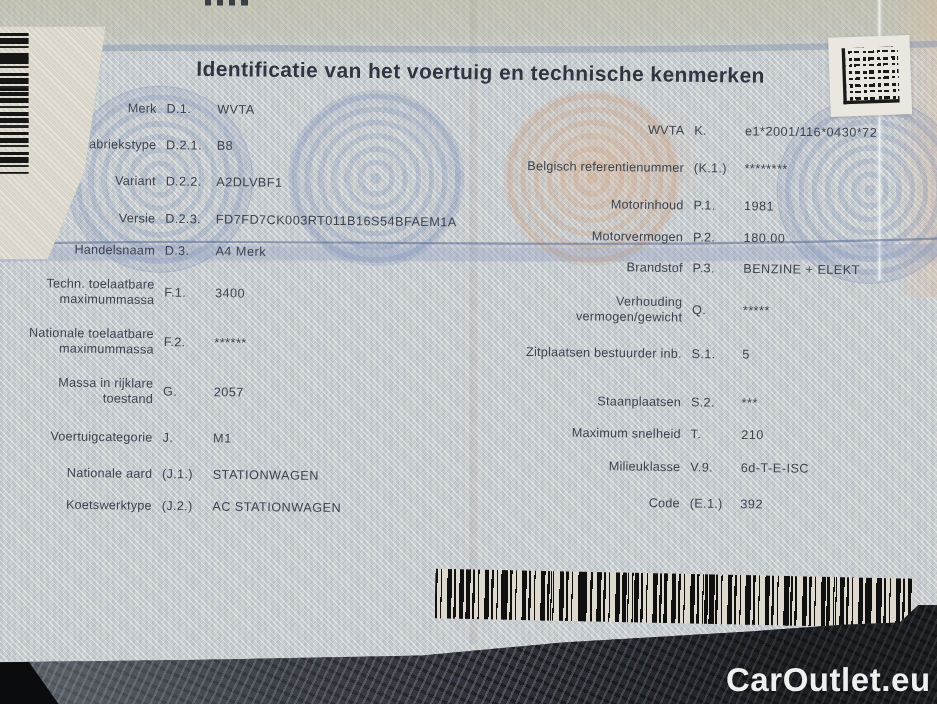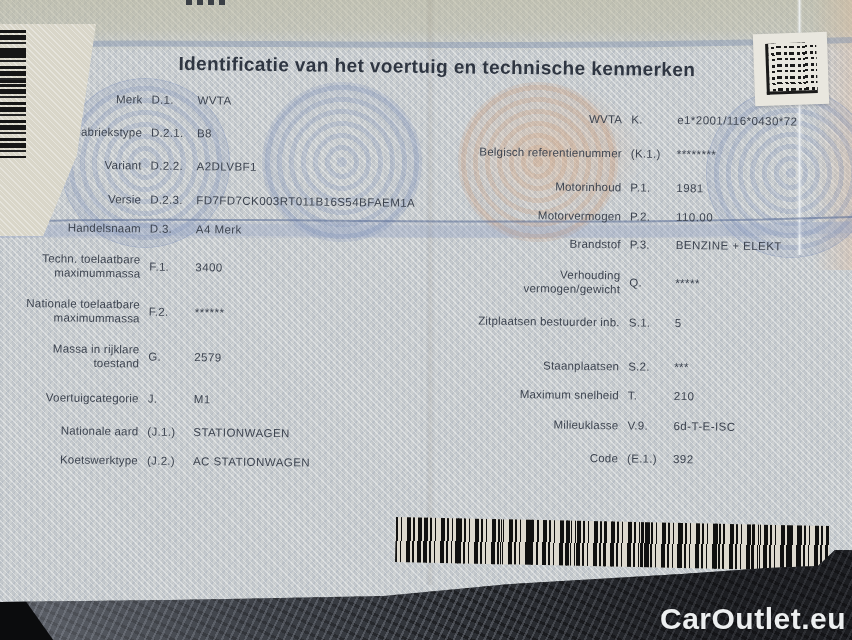--- a/index.html
+++ b/index.html
@@ -149,21 +149,21 @@
             <span class="val">3400</span>
           </div>
         <div class="row" style="top:302px">
             <span class="lbl">Nationale toelaatbare maximummassa</span>
             <span class="code">F.2.</span>
             <span class="val">******</span>
           </div>
         <div class="row" style="top:347px">
             <span class="lbl">Massa in rijklare toestand</span>
             <span class="code">G.</span>
-            <span class="val">2579</span>
+            <span class="val">2057</span>
           </div>
         <div class="row" style="top:396px">
             <span class="lbl">Voertuigcategorie</span>
             <span class="code">J.</span>
             <span class="val">M1</span>
           </div>
         <div class="row" style="top:429px">
             <span class="lbl">Nationale aard</span>
             <span class="code">(J.1.)</span>
             <span class="val">STATIONWAGEN</span>
@@ -187,21 +187,21 @@
             <span class="val">********</span>
           </div>
         <div class="row" style="top:179px">
             <span class="lbl">Motorinhoud</span>
             <span class="code">P.1.</span>
             <span class="val">1981</span>
           </div>
         <div class="row" style="top:208px">
             <span class="lbl">Motorvermogen</span>
             <span class="code">P.2.</span>
-            <span class="val">110.00</span>
+            <span class="val">180.00</span>
           </div>
         <div class="row" style="top:236px">
             <span class="lbl">Brandstof</span>
             <span class="code">P.3.</span>
             <span class="val">BENZINE + ELEKT</span>
           </div>
         <div class="row" style="top:267px">
             <span class="lbl">Verhouding vermogen/gewicht</span>
             <span class="code">Q.</span>
             <span class="val">*****</span>

